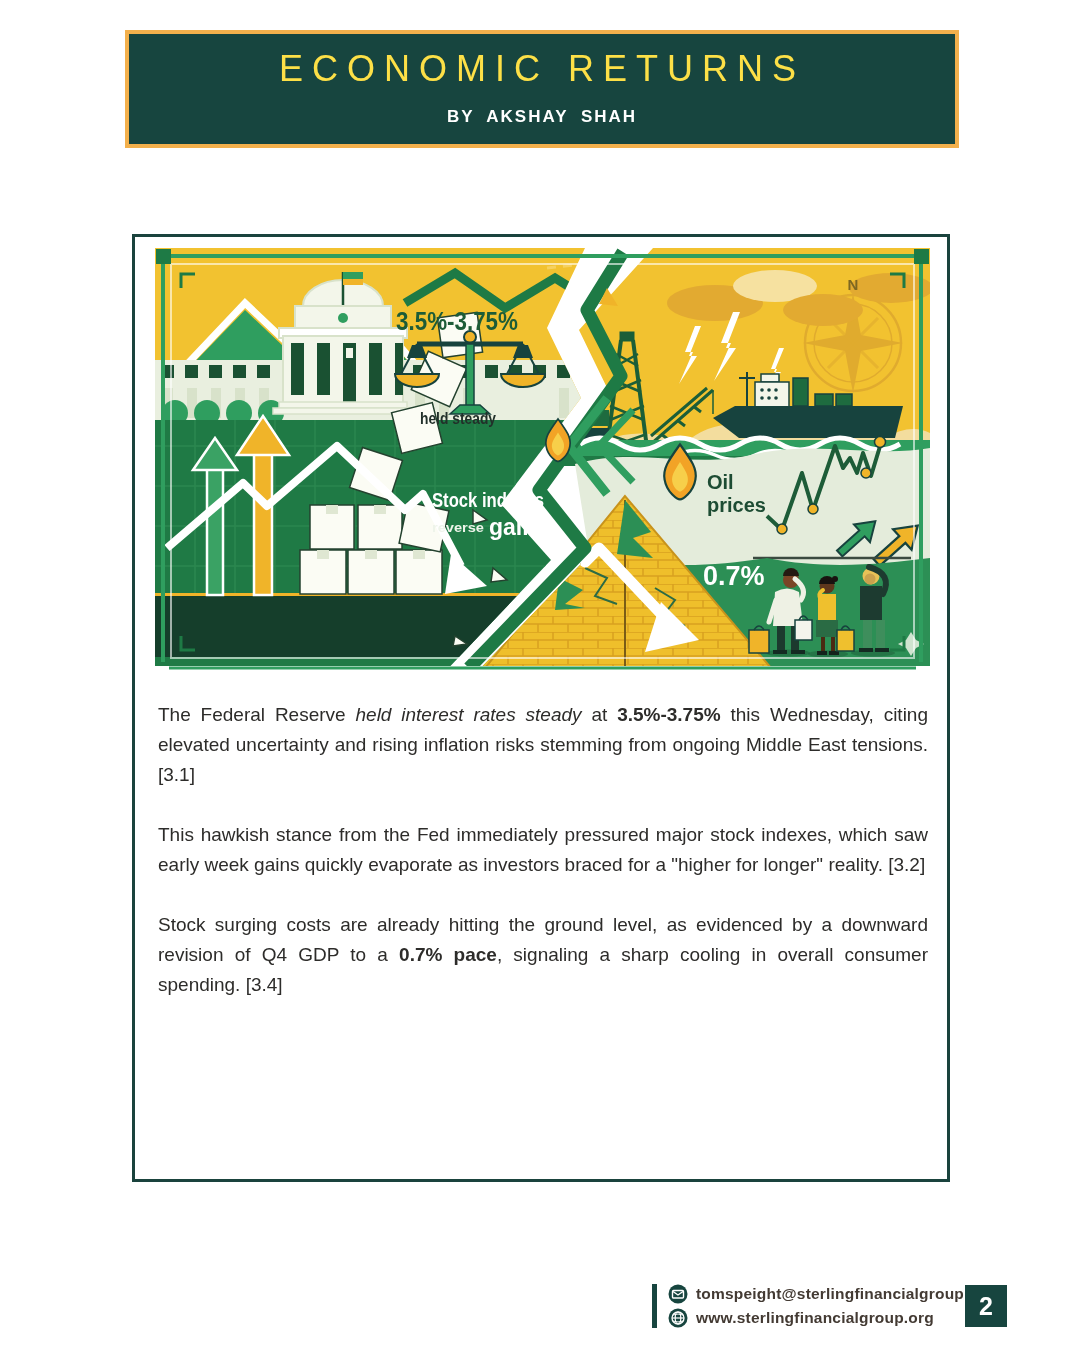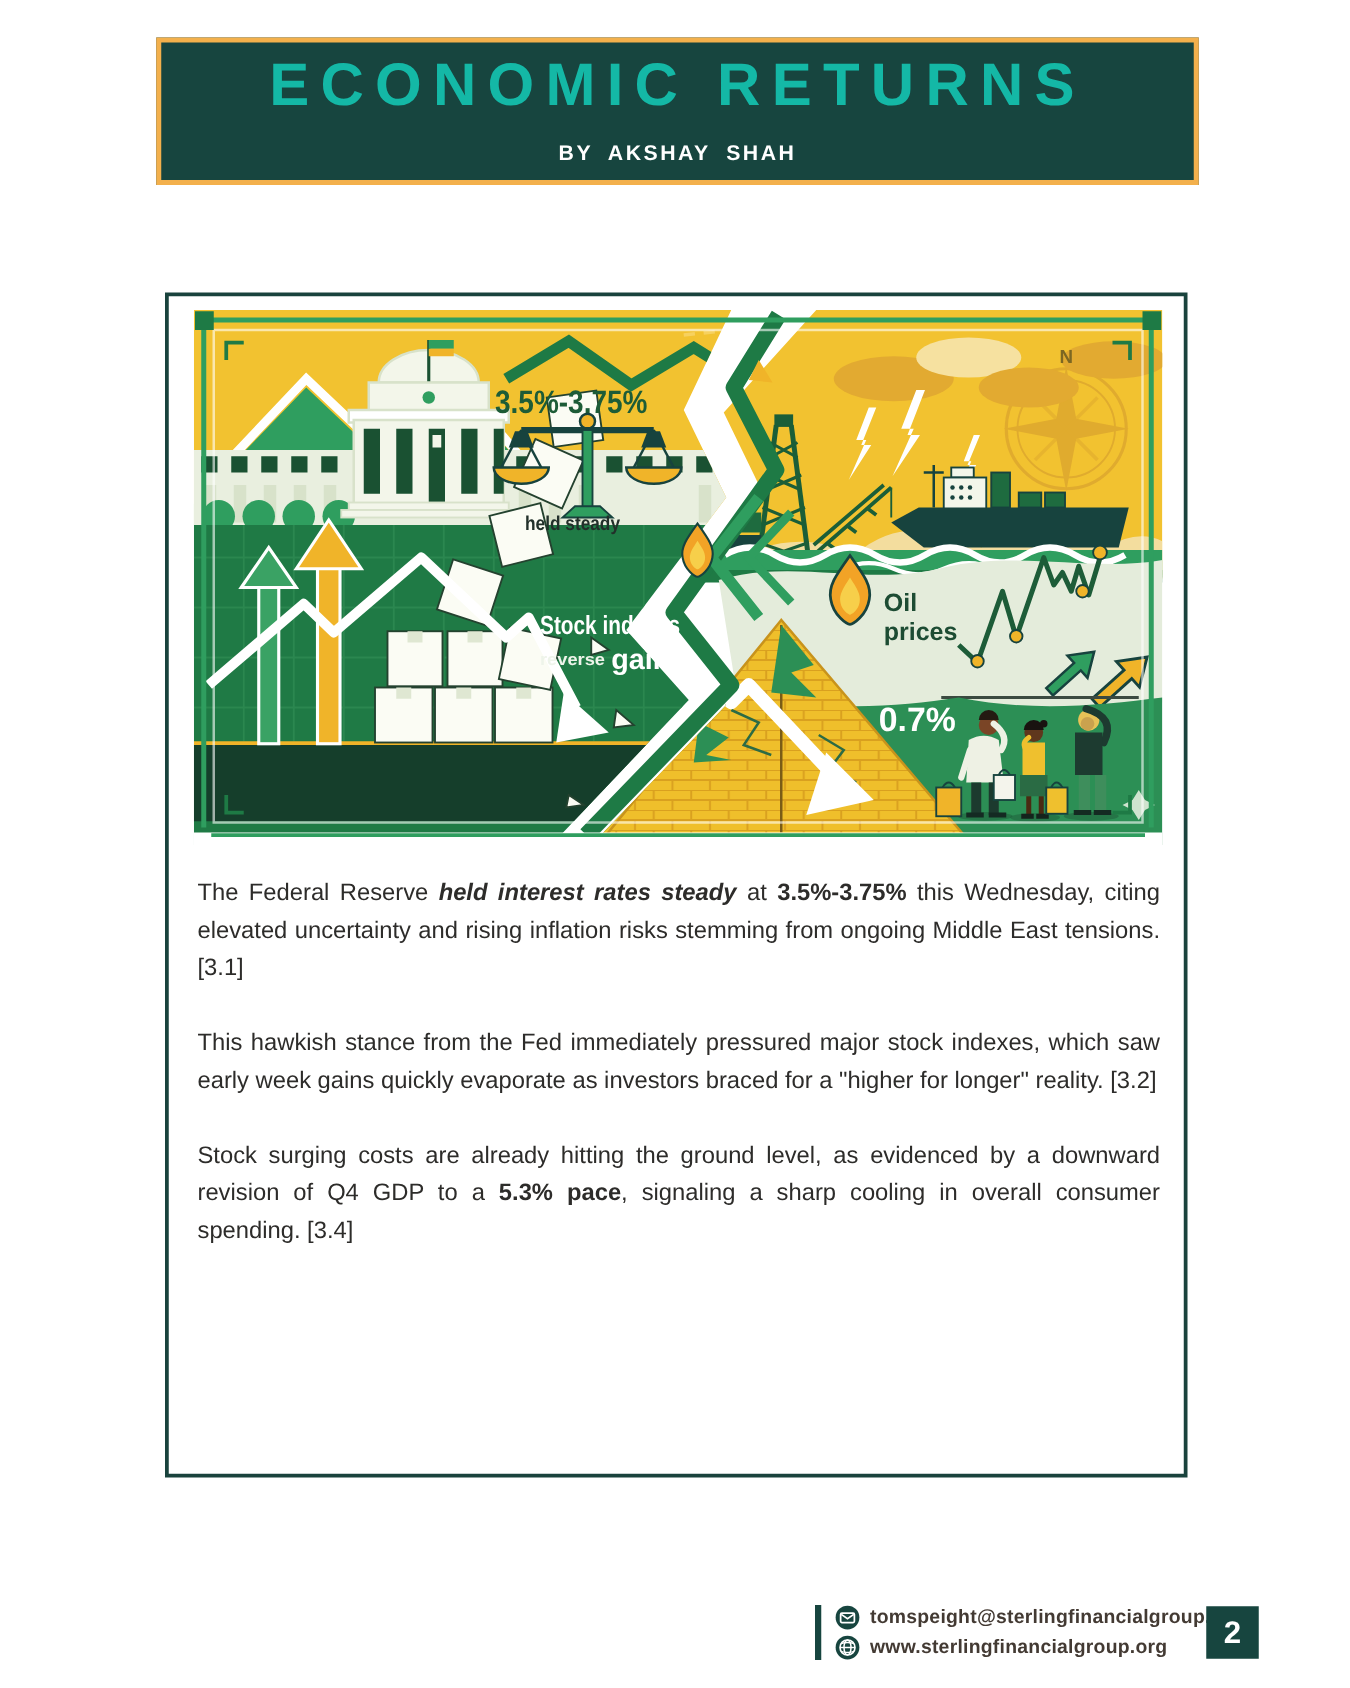--- a/index.html
+++ b/index.html
@@ -2,33 +2,33 @@
 <html><head>
 <meta charset="utf-8">
 <style>
   html,body{margin:0;padding:0;background:#ffffff;}
   body{width:1080px;height:1350px;position:relative;font-family:"Liberation Sans",sans-serif;overflow:hidden;}
 
   
   .banner{position:absolute;left:125px;top:30px;width:834px;height:118px;background:#17453f;
           border:4px solid #f3b04c;box-sizing:border-box;display:flex;flex-direction:column;
           align-items:center;justify-content:center;}
-  .banner .title{color:#14b8a6;font-size:48px;font-weight:bold;letter-spacing:9px;line-height:1;}
+  .banner .title{color:#fde047;font-size:36px;font-weight:normal;letter-spacing:9px;line-height:1;}
   .banner .subtitle{color:#ffffff;font-size:17px;font-weight:bold;letter-spacing:2px;word-spacing:6px;margin-top:20px;}
 
   
   .content-box{position:absolute;left:132px;top:234px;width:818px;height:948px;
                border:3px solid #1a433d;box-sizing:border-box;background:#ffffff;}
   .illustration{position:absolute;left:20px;top:11px;width:775px;height:428px;}
   .illustration svg{display:block;width:775px;height:428px;}
 
   .paragraphs{position:absolute;left:23px;top:463px;width:770px;}
   .paragraphs p{margin:0 0 30px 0;font-size:19px;line-height:30px;color:#2d2c2a;text-align:justify;}
   .seg-bold{font-weight:bold;}
-  .seg-italic{font-style:italic;font-weight:bold;}
+  .seg-italic{font-style:italic;}
 
   
   .footer-bar{position:absolute;left:652px;top:1284px;width:5px;height:44px;background:#17453f;}
   .contacts{position:absolute;left:668px;top:1283px;display:flex;flex-direction:column;gap:3px;}
   .contact-row{display:flex;align-items:center;gap:8px;height:21px;}
   .contact-row .txt{font-size:15.5px;font-weight:bold;color:#433a33;letter-spacing:0.2px;}
   .page-number{position:absolute;left:965px;top:1285px;width:42px;height:42px;background:#17453f;
                color:#ffffff;font-size:25px;font-weight:bold;display:flex;align-items:center;justify-content:center;}
 
   svg text{font-family:"Liberation Sans",sans-serif;}
@@ -390,21 +390,21 @@
           <path d="M749,40 V26 H735" fill="none" stroke="#1e7a45" stroke-width="3"></path>
           <path d="M26,388 V402 H40" fill="none" stroke="#1e7a45" stroke-width="3"></path>
           <path d="M749,388 V402 H735" fill="none" stroke="#1e7a45" stroke-width="3"></path>
         </g>
       </svg>
     </div>
 
     <div class="paragraphs">
       <p><span>The Federal Reserve </span><span class="seg-italic">held interest rates steady</span><span> at </span><span class="seg-bold">3.5%-3.75%</span><span> this Wednesday, citing elevated uncertainty and rising inflation risks stemming from ongoing Middle East tensions. [3.1]</span></p>
       <p><span>This hawkish stance from the Fed immediately pressured major stock indexes, which saw early week gains quickly evaporate as investors braced for a "higher for longer" reality. [3.2]</span></p>
-      <p><span>Stock surging costs are already hitting the ground level, as evidenced by a downward revision of Q4 GDP to a </span><span class="seg-bold">5.3% pace</span><span>, signaling a sharp cooling in overall consumer spending. [3.4]</span></p>
+      <p><span>Stock surging costs are already hitting the ground level, as evidenced by a downward revision of Q4 GDP to a </span><span class="seg-bold">0.7% pace</span><span>, signaling a sharp cooling in overall consumer spending. [3.4]</span></p>
     </div>
   </section>
 
   <footer>
     <div class="footer-bar"></div>
     <div class="contacts">
       <div class="contact-row">
         <svg width="20" height="20" viewBox="0 0 20 20">
           <circle cx="10" cy="10" r="9.5" fill="#17453f"></circle>
           <rect x="4.5" y="6.5" width="11" height="7.5" rx="1" fill="none" stroke="#ffffff" stroke-width="1.4"></rect>

